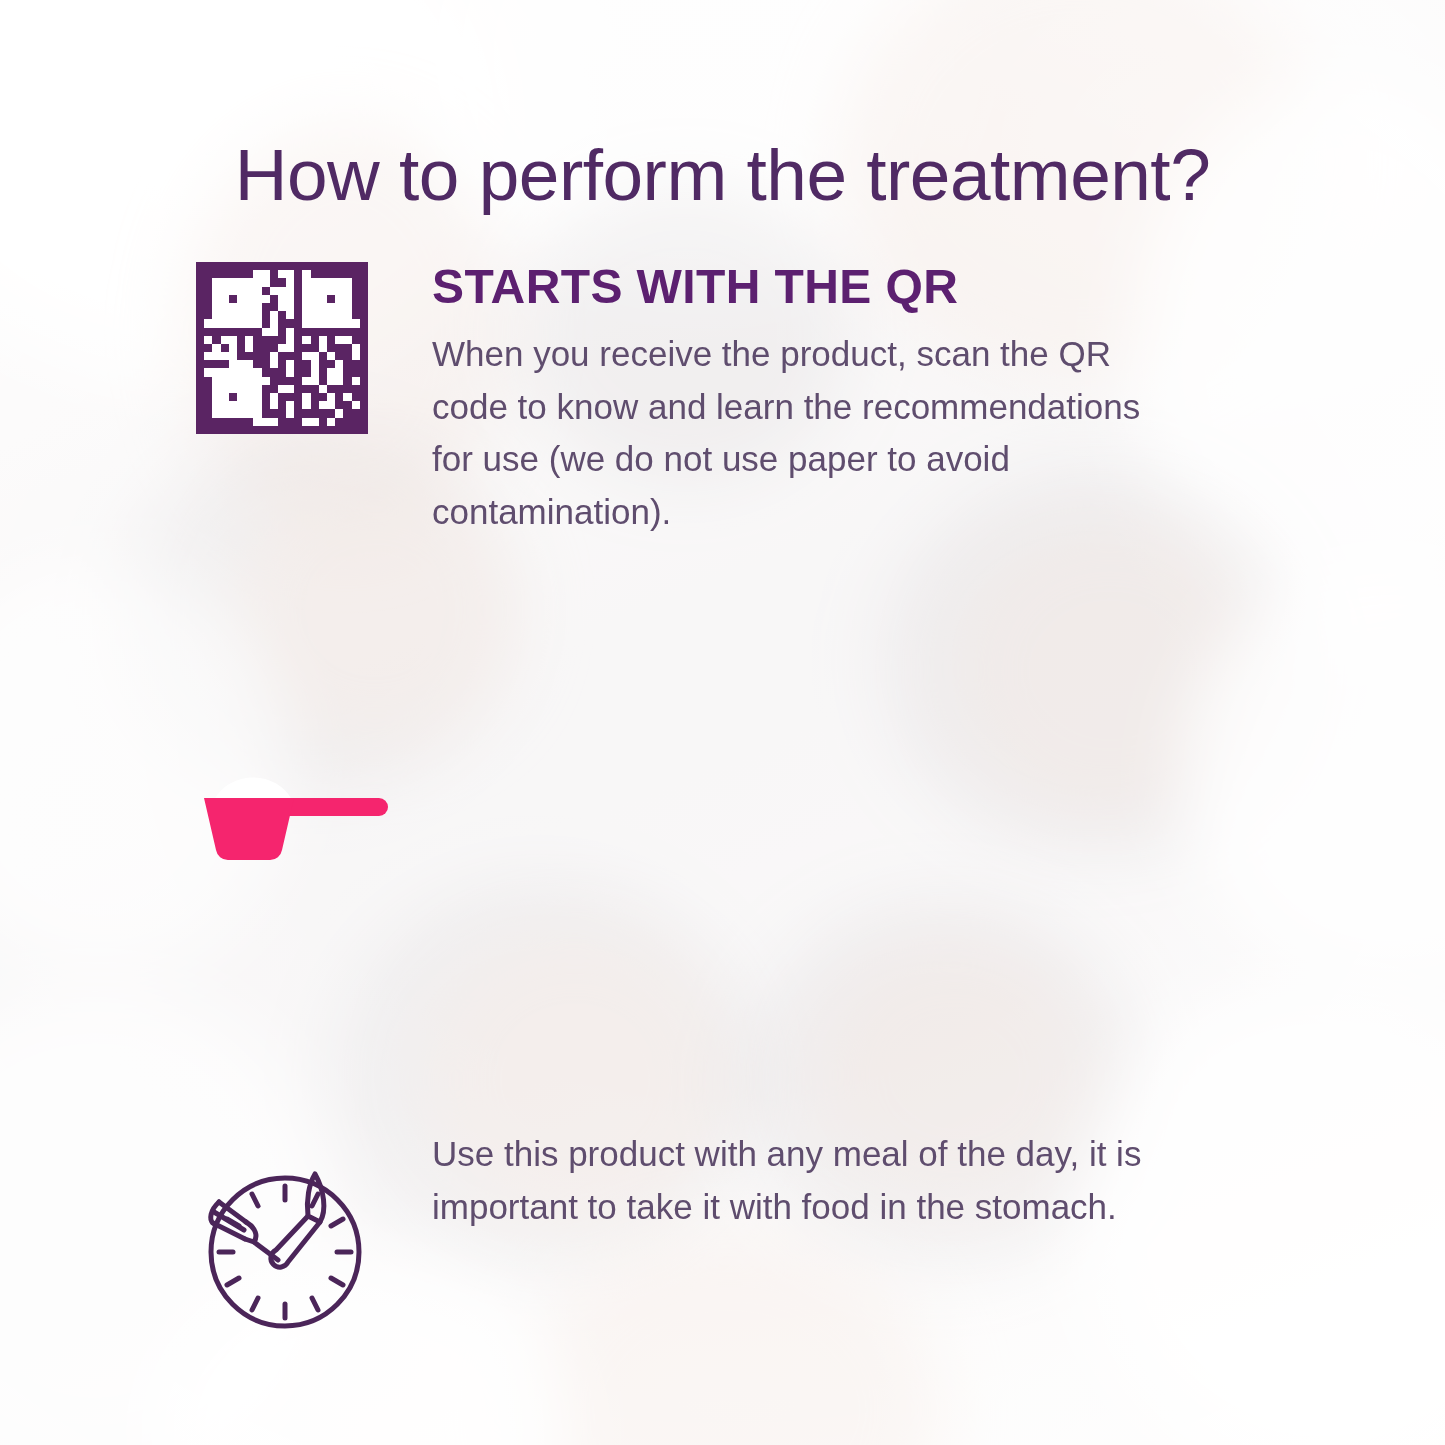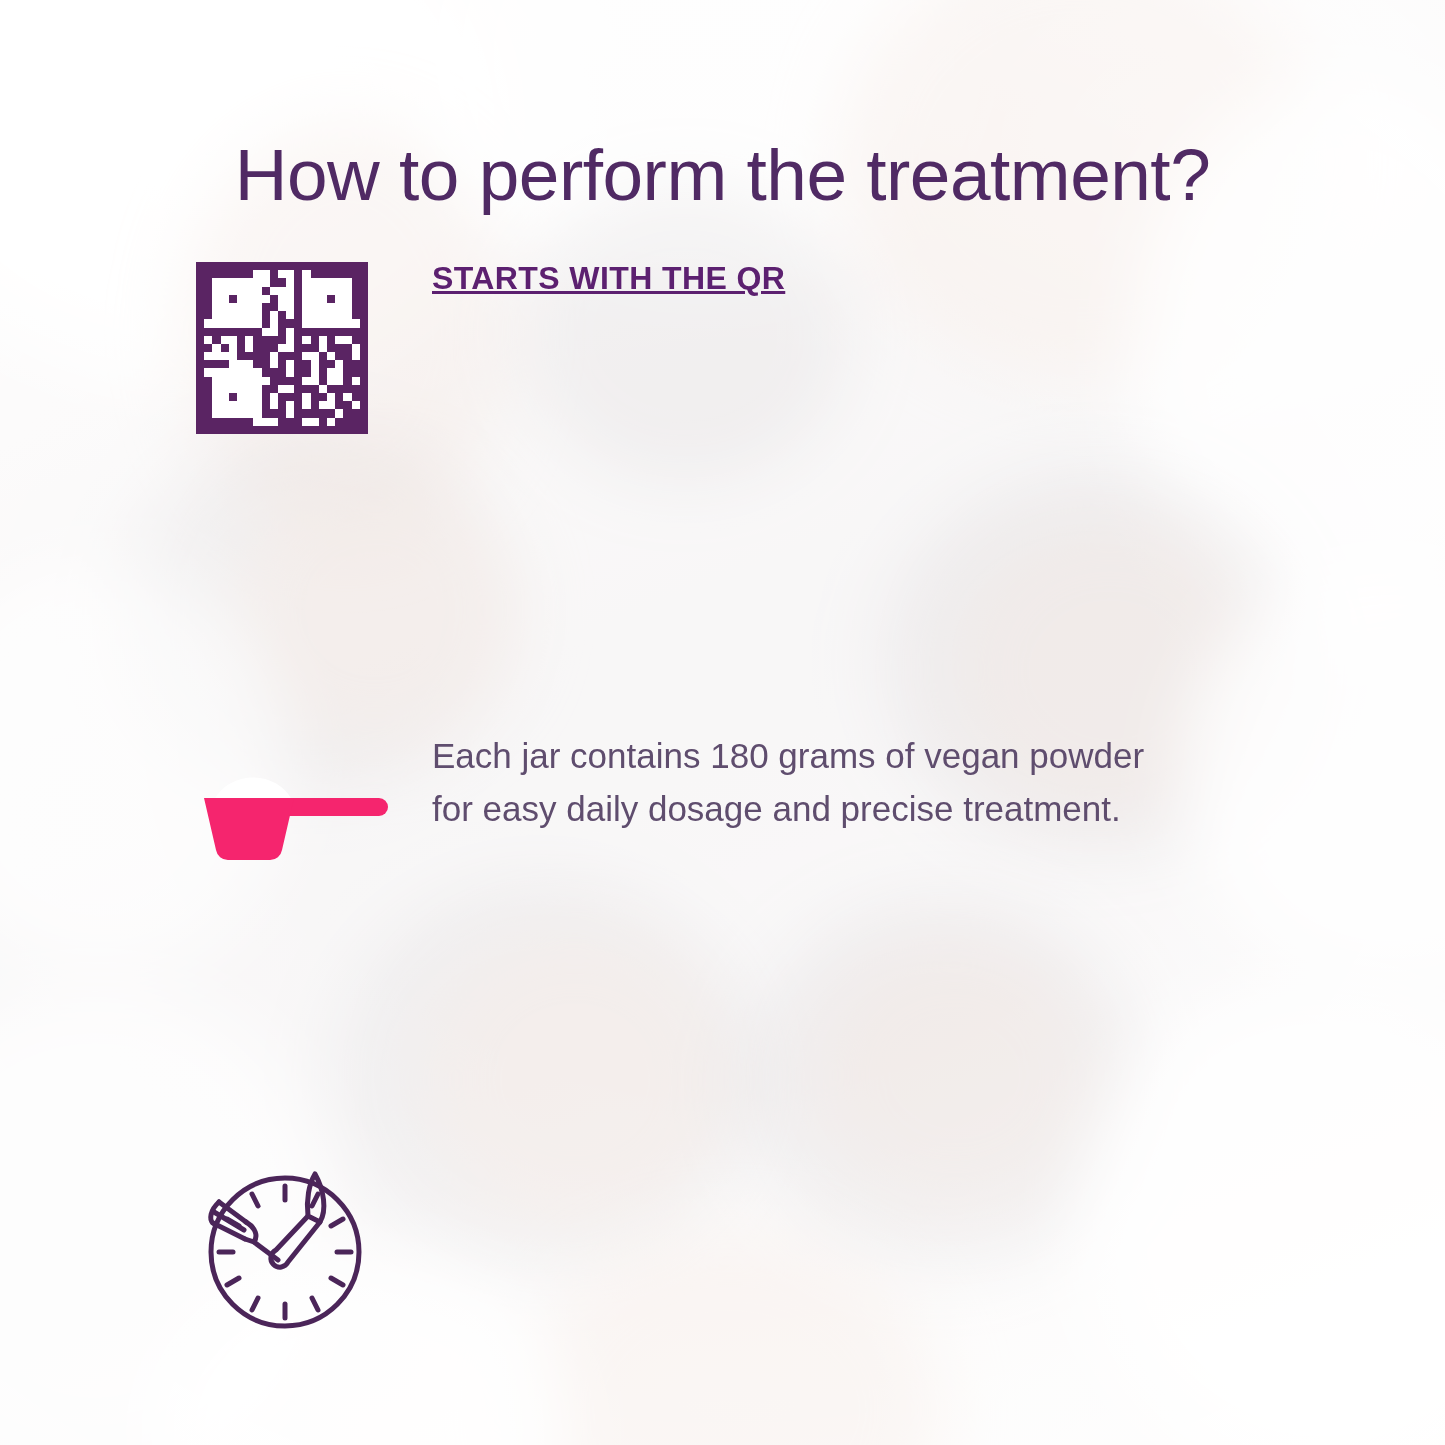--- a/index.html
+++ b/index.html
@@ -93,27 +93,26 @@
     top: 0;
   }
 
   .step-text {
     position: absolute;
     left: 432px;
     width: 755px;
   }
 
   .step-heading {
-    font-size: 32px;
+    font-size: 48px;
     font-weight: 700;
     letter-spacing: 0.4px;
     color: #5c2070;
     margin: 0 0 16px 0;
     line-height: 1.05;
-    text-decoration: underline;
   }
 
   .step-body {
     font-size: 35px;
     font-weight: 300;
     line-height: 1.50;
     color: #5f4d6e;
     margin: 0;
   }
 
@@ -265,38 +264,38 @@
             <rect x="17" y="18" width="1" height="1"></rect>
             <rect x="13" y="19" width="2" height="1"></rect>
             <rect x="16" y="19" width="1" height="1"></rect>
             <rect x="19" y="17" width="1" height="1"></rect>
           </g>
         </svg>
       </div>
 
       <div class="step-text">
         <div class="step-heading">STARTS WITH THE QR</div>
+        <div class="step-body">When you receive the product, scan the QR code to know and learn the recommendations for use (we do not use paper to avoid contamination).</div>
       </div>
     </div>
 
     <div class="step step-2">
 
       <div class="step-icon" style="top: 66px;">
         <svg class="scoop-icon" viewBox="0 0 200 110" aria-hidden="true">
 
           <path d="M18 32 C 34 2, 80 2, 96 32 Z" fill="#ffffff"></path>
 
           <rect x="84" y="30" width="108" height="18" rx="9" fill="#f5256e"></rect>
 
           <path d="M8 30 H 98 L 86 82 A 12 12 0 0 1 74 92 H 32 A 12 12 0 0 1 20 82 Z" fill="#f5256e"></path>
         </svg>
       </div>
 
       <div class="step-text">
-        <div class="step-body" style="margin-top:28px;">Each jar contains 180 grams of vegan powder for easy daily dosage and precise treatment.</div>
       </div>
     </div>
 
     <div class="step step-3">
 
       <div class="step-icon" style="top: 32px;">
         <svg class="clock-icon" viewBox="0 0 178 178" aria-hidden="true">
           <g stroke="#4b2559" fill="none" stroke-width="5" stroke-linecap="round" stroke-linejoin="round">
 
             <circle cx="89" cy="92" r="74"></circle>
@@ -321,17 +320,18 @@
             <path d="M18 52 L 48 70"></path>
             <path d="M17 63 L 49 79"></path>
             <path d="M23 42 C 14 50, 13 60, 17 63"></path>
             <path d="M50 62 C 60 68, 62 76, 58 82 L 49 79"></path>
             <path d="M58 82 L 82 100"></path>
           </g>
         </svg>
       </div>
 
       <div class="step-text" style="width: 790px;">
+        <div class="step-body">Use this product with any meal of the day, it is important to take it with food in the stomach.</div>
       </div>
     </div>
 
   </div>
 </div>
 
 </body></html>

